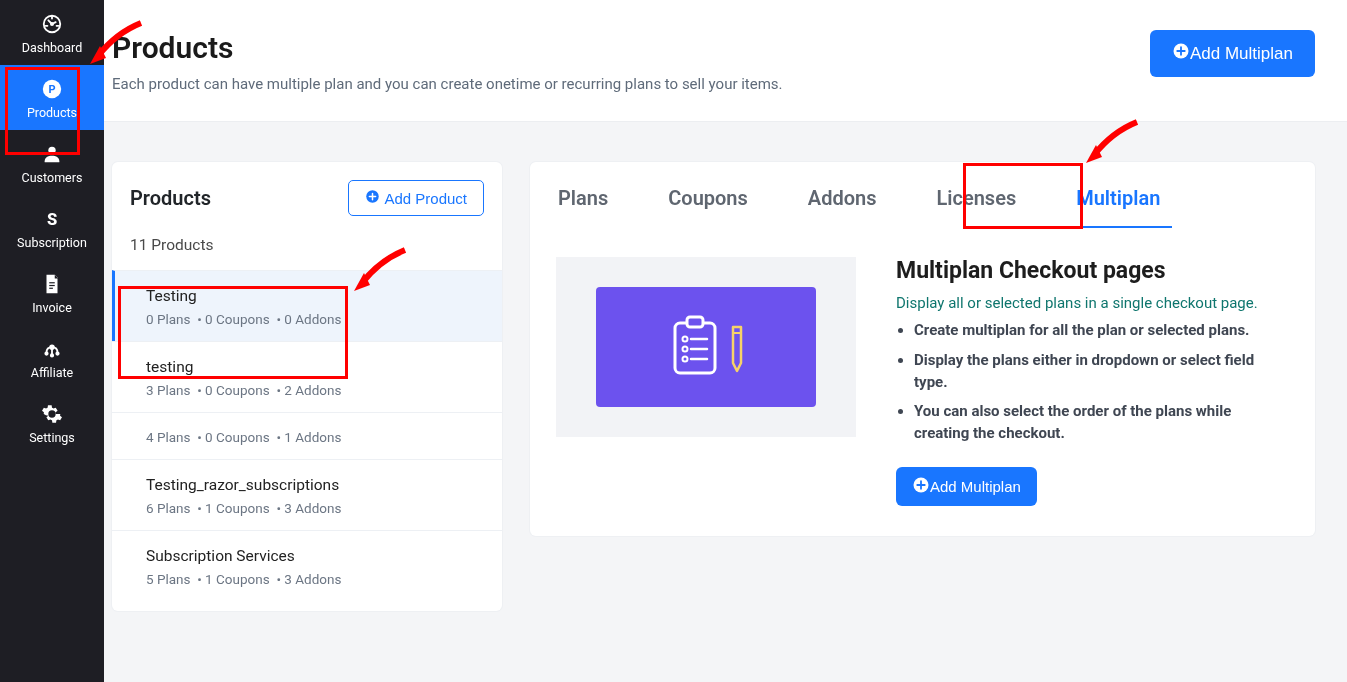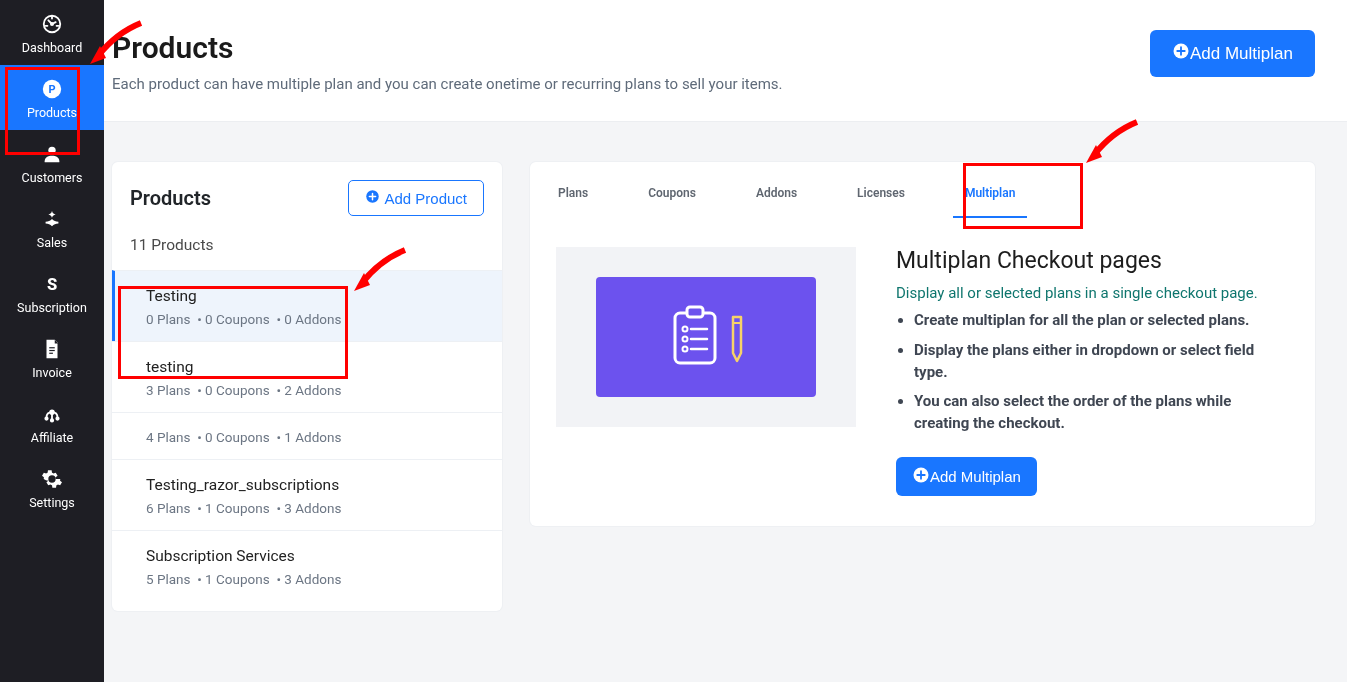--- a/index.html
+++ b/index.html
@@ -172,21 +172,21 @@
   }
   .tabs {
     display: flex;
     gap: 56px;
     border-bottom: 1px solid transparent;
     margin-bottom: 28px;
     position: relative;
   }
   .tab {
     padding: 6px 2px 18px;
-    font-size: 12px;
+    font-size: 20px;
     font-weight: 600;
     color: #5f6670;
     cursor: pointer;
     position: relative;
     text-align: center;
   }
   .tab.active {
     color: #1976ff;
   }
   .tab.active::after {
@@ -222,21 +222,21 @@
     justify-content: center;
     gap: 6px;
   }
   .illus-inner svg { color: #f7d268; }
 
   .multi-text {
     flex: 1;
   }
   .multi-text h3 {
     font-size: 23px;
-    font-weight: 400;
+    font-weight: 700;
     margin-bottom: 10px;
     color: #1d1d1d;
   }
   .multi-text .desc {
     font-size: 15px;
     color: #0f766e;
     margin-bottom: 8px;
   }
   .multi-text ul {
     list-style: disc;
@@ -301,29 +301,20 @@
   <div class="side-item">
     <span class="icon-wrap">
       <svg viewBox="0 0 24 24" fill="white">
           <circle cx="12" cy="8" r="4"></circle>
           <path d="M4 20c0-4 3.5-6 8-6s8 2 8 6v1H4z"></path>
         </svg>
     </span>
     <span class="lbl">Customers</span>
   </div>
 
-  <div class="side-item">
-    <span class="icon-wrap">
-      <svg viewBox="0 0 24 24" fill="white">
-          <path d="M12 3c-.3 2.3-1.8 3.5-4 4 2.3.4 3.7 1.7 4 4 .3-2.3 1.7-3.6 4-4-2.2-.5-3.7-1.7-4-4z"></path>
-          <path d="M5 15c3 0 5-1 7-3 2 2 4 3 7 3v2c-3 0-5 1-7 3-2-2-4-3-7-3z"></path>
-        </svg>
-    </span>
-    <span class="lbl">Sales</span>
-  </div>
 
   <div class="side-item">
     <span class="icon-wrap">
       <svg viewBox="0 0 24 24" fill="white">
           <text x="12" y="18" text-anchor="middle" font-size="18" font-weight="800" fill="white">S</text>
         </svg>
     </span>
     <span class="lbl">Subscription</span>
   </div>
 

